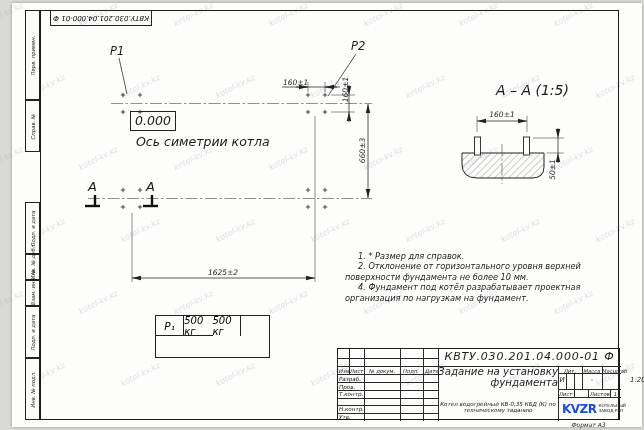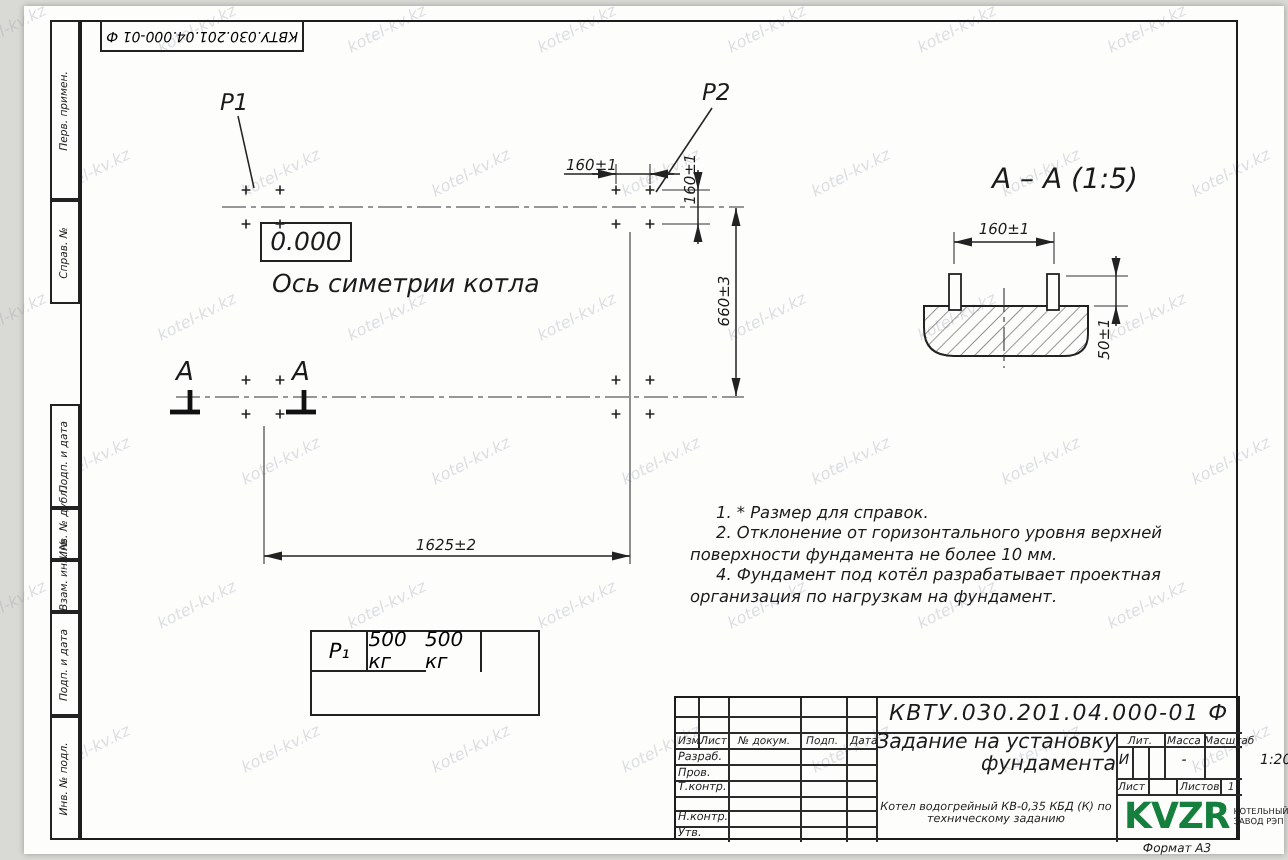--- a/index.html
+++ b/index.html
@@ -33,21 +33,21 @@
   .tcell{position:absolute;font-style:italic;color:#1b1b1b;white-space:nowrap;}
   .docnum{left:100px;top:0;width:183px;height:17px;line-height:16px;text-align:center;font-size:11px;letter-spacing:.8px;}
   .tbtitle{left:100px;top:18px;width:120px;text-align:right;font-size:10.2px;line-height:1.05;white-space:normal;}
   .tbsub{left:100px;top:52px;width:120px;text-align:center;font-size:5.6px;line-height:1.1;white-space:normal;}
   .small{font-size:5.3px;}
   .staff{font-size:5.6px;}
   .wm{position:absolute;font-size:8px;color:#9aa2b0;opacity:.33;transform:rotate(-27deg);white-space:nowrap;pointer-events:none;font-style:italic;}
   .logo{position:absolute;left:222px;top:49px;width:60px;height:21px;display:flex;align-items:center;}
   .logoicon{width:8px;height:11px;display:flex;flex-direction:column;justify-content:space-between;margin-right:2px;}
   .logoicon span{display:block;height:1.8px;background:#111;}
-  .logotext{font-weight:bold;font-size:18px;font-style:normal;color:#15803d;letter-spacing:-.5px;}
+  .logotext{font-weight:bold;font-size:12px;font-style:normal;color:#1d4ed8;letter-spacing:-.5px;}
   .logocap{font-size:4.2px;line-height:1.15;margin-left:2px;color:#222;font-style:normal;}
 </style>
 </head>
 <body>
 
 <div class="sheet">
   <div class="paper"></div>
   <div id="wm">
       <span class="wm" style="left: -18px; top: 10px;">kotel-kv.kz</span>
       <span class="wm" style="left: 77px; top: 10px;">kotel-kv.kz</span>

